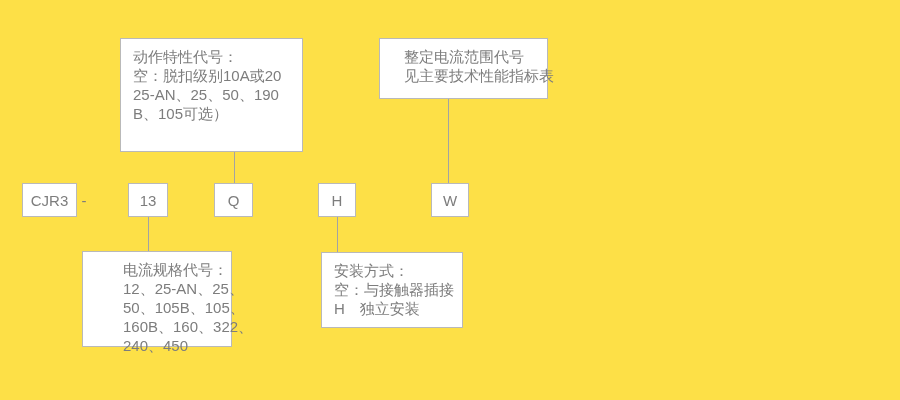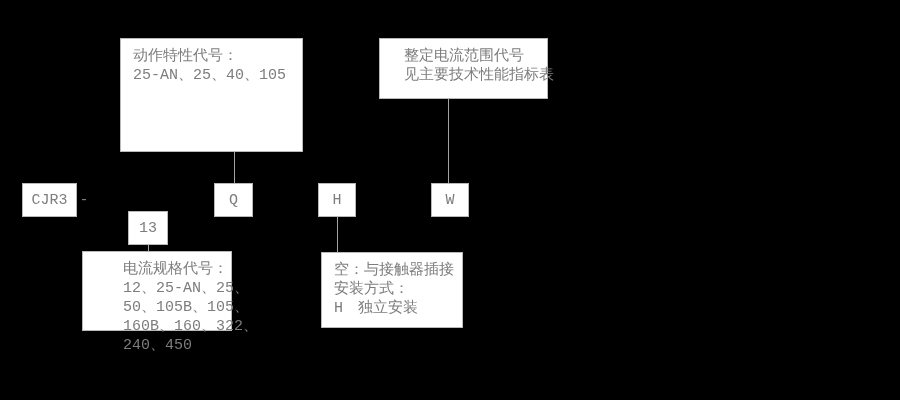--- a/index.html
+++ b/index.html
@@ -1,21 +1,21 @@
 <!DOCTYPE html>
 <html><head>
 <meta charset="utf-8">
 <style>
   html, body { margin: 0; padding: 0; background: #ffffff; }
   .diagram {
     position: relative;
     width: 900px;
     height: 400px;
-    background: #000000;
-    font-family: Liberation Mono, monospace;
+    background: #fde047;
+    font-family: Liberation Sans, sans-serif;
     color: #7d7d7d;
     overflow: hidden;
   }
   .note {
     position: absolute;
     box-sizing: border-box;
     border: 1px solid #b9b9b9;
     background: #ffffff;
     padding: 8px 12px;
     font-size: 15px;
@@ -47,47 +47,49 @@
     background: #a3a3a3;
   }
 </style>
 </head>
 <body>
 
 <div class="diagram">
 
   <div class="note" style="left:120px; top:38px; width:183px; height:114px;">
     <div>动作特性代号：</div>
-    <div>25-AN、25、40、105</div>
+    <div>空：脱扣级别10A或20</div>
+    <div>25-AN、25、50、190</div>
+    <div>B、105可选）</div>
   </div>
 
   <div class="note" style="left:379px; top:38px; width:169px; height:61px;padding-left:24px;">
     <div>整定电流范围代号</div>
     <div>见主要技术性能指标表</div>
   </div>
 
   <div class="vline" style="left:234px; top:152px; height:31px;"></div>
   <div class="vline" style="left:448px; top:99px; height:84px;"></div>
   <div class="vline" style="left:148px; top:217px; height:34px;"></div>
   <div class="vline" style="left:337px; top:217px; height:35px;"></div>
 
   <div class="code" style="left:22px; top:183px; width:55px;">CJR3</div>
   <div class="sep" style="left:78px; top:183px; width:12px;">-</div>
-  <div class="code" style="left:128px; top:183px; width:40px;margin-top:28px;">13</div>
+  <div class="code" style="left:128px; top:183px; width:40px;">13</div>
   <div class="code" style="left:214px; top:183px; width:39px;">Q</div>
   <div class="code" style="left:318px; top:183px; width:38px;">H</div>
   <div class="code" style="left:431px; top:183px; width:38px;">W</div>
 
-  <div class="note" style="left:82px; top:251px; width:150px; height:80px;padding-left:40px;">
+  <div class="note" style="left:82px; top:251px; width:150px; height:96px;padding-left:40px;">
     <div>电流规格代号：</div>
     <div>12、25-AN、25、</div>
     <div>50、105B、105、</div>
     <div>160B、160、322、</div>
     <div>240、450</div>
   </div>
 
   <div class="note" style="left:321px; top:252px; width:142px; height:76px;">
+    <div>安装方式：</div>
     <div>空：与接触器插接</div>
-    <div>安装方式：</div>
     <div>H　独立安装</div>
   </div>
 
 </div>
 
 </body></html>

